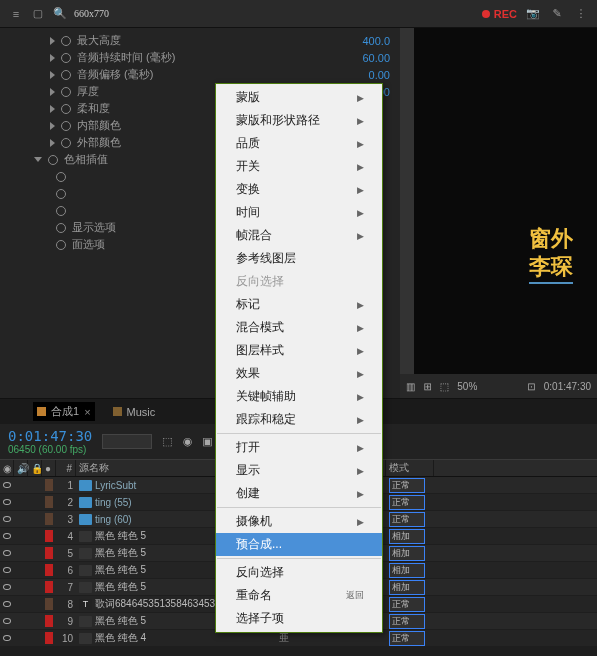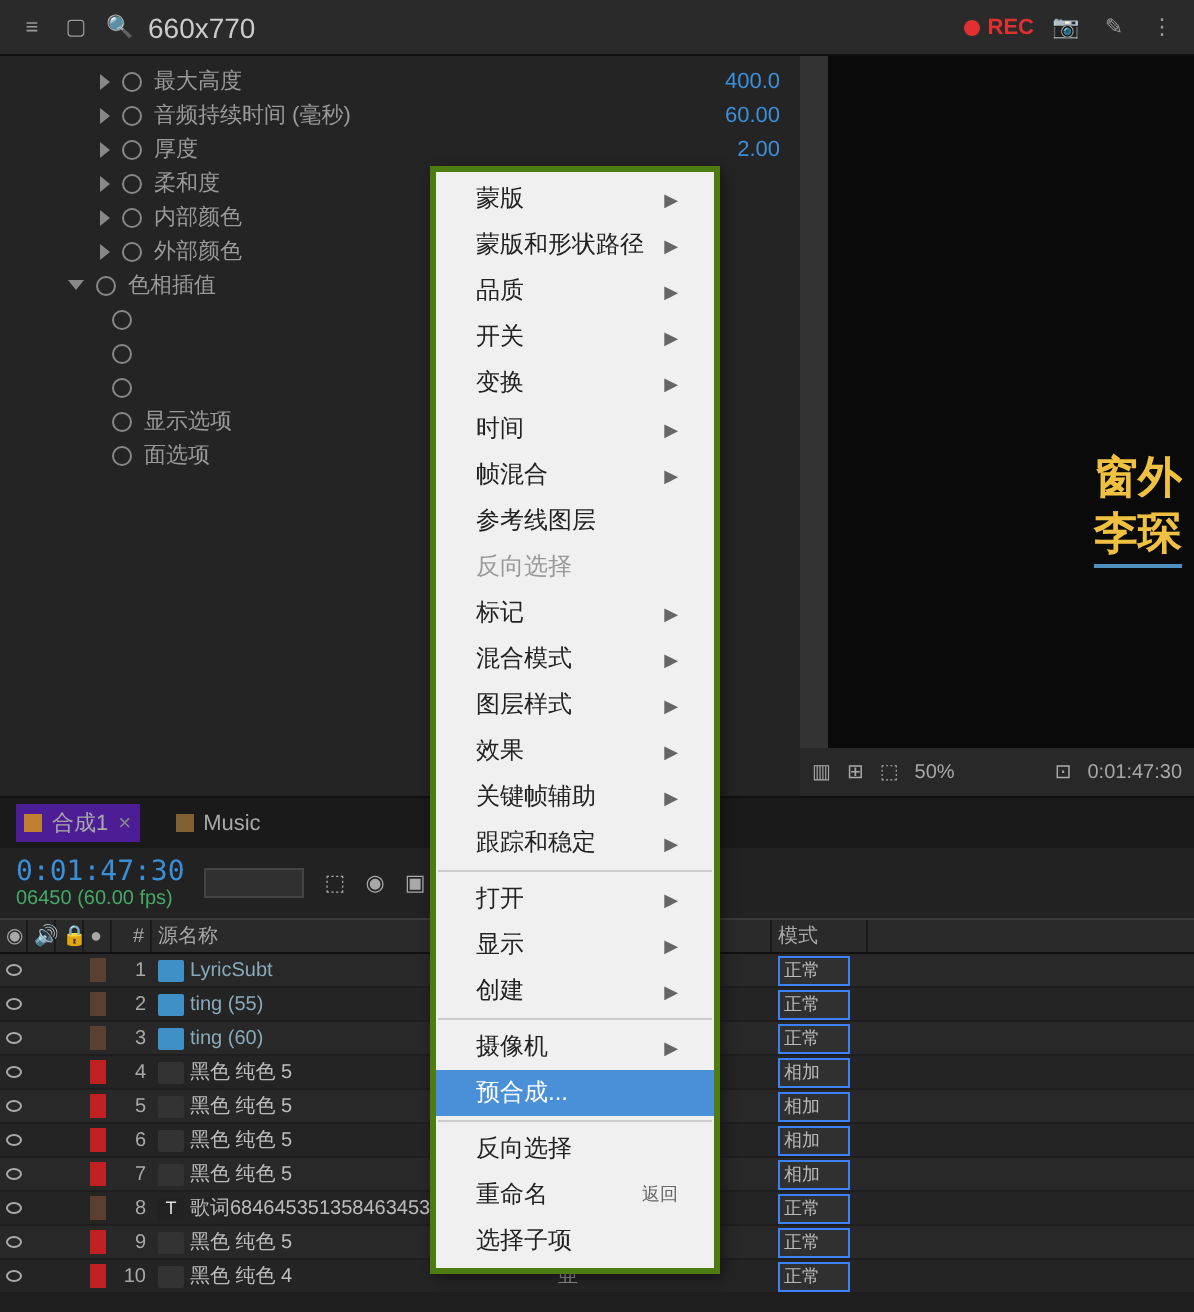--- a/index.html
+++ b/index.html
@@ -1,44 +1,44 @@
 <!DOCTYPE html>
 <html><head>
   <meta charset="utf-8">
   <style>
     * { margin: 0; padding: 0; box-sizing: border-box; font-family: "Microsoft YaHei", Arial, sans-serif; }
     body { width: 597px; height: 656px; background: #1e1e1e; color: #a8a8a8; font-size: 11px; overflow: hidden; position: relative; }
     .topbar { height: 28px; background: #2a2a2a; display: flex; align-items: center; justify-content: space-between; padding: 0 8px; border-bottom: 1px solid #111; }
     .topbar-left { display: flex; align-items: center; gap: 6px; }
     .topbar-right { display: flex; align-items: center; gap: 8px; }
     .icon-btn { width: 16px; height: 16px; display: inline-flex; align-items: center; justify-content: center; color: #999; cursor: pointer; }
-    .search-box { background: transparent; border: none; color: #ccc; font-size: 14px; width: 70px; outline: none; }
+    .search-box { background: transparent; border: none; color: #ccc; font-size: 10px; width: 70px; outline: none; font-family: Liberation Serif, serif; }
     .rec { color: #e03030; font-weight: bold; display: flex; align-items: center; gap: 4px; }
     .rec-dot { width: 8px; height: 8px; background: #e03030; border-radius: 50%; }
     
     .main-area { display: flex; height: 370px; }
     .props-panel { width: 400px; background: #242424; padding: 4px 10px; overflow: hidden; }
     .prop-row { display: flex; align-items: center; height: 17px; gap: 6px; }
     .prop-indent { padding-left: 24px; }
     .prop-indent2 { padding-left: 40px; }
     .stopwatch { width: 10px; height: 10px; border: 1px solid #888; border-radius: 50%; display: inline-block; }
     .arrow-r { display: inline-block; width: 0; height: 0; border-top: 4px solid transparent; border-bottom: 4px solid transparent; border-left: 5px solid #888; }
     .arrow-d { display: inline-block; width: 0; height: 0; border-left: 4px solid transparent; border-right: 4px solid transparent; border-top: 5px solid #888; }
     .prop-name { flex: 1; color: #999; }
     .prop-val { color: #3a8fd8; cursor: pointer; }
     
     .preview-panel { flex: 1; background: #1a1a1a; position: relative; display: flex; flex-direction: column; }
     .ruler { width: 14px; background: #333; }
     .preview-content { flex: 1; background: #0a0a0a; position: relative; }
-    .preview-text { position: absolute; right: 6px; bottom: 90px; color: #f0c040; font-size: 22px; font-weight: bold; line-height: 1.3; text-align: right; border-bottom: 2px solid #5090c0; }
+    .preview-text { position: absolute; right: 24px; bottom: 90px; color: #f0c040; font-size: 22px; font-weight: bold; line-height: 1.3; text-align: right; border-bottom: 2px solid #5090c0; }
     .preview-controls { height: 24px; background: #282828; display: flex; align-items: center; gap: 8px; padding: 0 6px; font-size: 10px; }
     
     .tabs-row { height: 26px; background: #1a1a1a; display: flex; align-items: center; padding: 0 8px; gap: 14px; border-top: 1px solid #111; }
     .tab { display: flex; align-items: center; gap: 5px; padding: 2px 4px; }
-    .tab.active { background: #4c1d95; }
+    .tab.active { background: #000000; margin-left: 25px; }
     .tab-sq { width: 9px; height: 9px; background: #c08030; }
     .tab-close { color: #888; }
     
     .timeline-head { background: #222; padding: 4px 8px; display: flex; align-items: center; gap: 10px; }
     .timecode { color: #3a8fd8; font-size: 14px; font-family: monospace; }
     .tc-sub { color: #4a6; font-size: 10px; }
     .search-input { background: #303030; border: 1px solid #444; color: #ccc; padding: 1px 4px; font-size: 10px; width: 50px; }
     
     .layers-header { display: flex; background: #2a2a2a; height: 18px; align-items: center; font-size: 10px; border-top: 1px solid #3a3a3a; border-bottom: 1px solid #111;}
     .layers-header > div { border-right: 1px solid #1a1a1a; padding: 0 3px; display: flex; align-items: center; height: 100%; }
@@ -46,21 +46,21 @@
     .layer-row { display: flex; height: 17px; align-items: center; background: #282828; border-bottom: 1px solid #1e1e1e; font-size: 10px; }
     .layer-row.alt { background: #242424; }
     .layer-row > div { padding: 0 3px; display: flex; align-items: center; height: 100%; overflow: hidden; white-space: nowrap; }
     .eye { width: 10px; height: 6px; border: 1px solid #aaa; border-radius: 50%; display: inline-block; }
     .color-sw { width: 12px; height: 12px; }
     .layer-icon { width: 13px; height: 11px; background: #4090c8; border-radius: 1px; display: inline-block; margin-right: 3px; flex-shrink: 0; }
     .layer-icon.t { background: #222; color: #ddd; text-align: center; line-height: 11px; font-size: 9px; }
     .switches { color: #888; letter-spacing: 1px; }
     .mode-sel { background: #303030; border: 1px solid #3b82f6; color: #bbb; font-size: 9px; padding: 0 2px; min-width: 36px; }
     
-    .context-menu { position: absolute; left: 215px; top: 83px; width: 145px; background: #f0f0f0; border: 3px solid #4d7c0f; box-shadow: 2px 2px 6px rgba(0,0,0,0.4); z-index: 100; color: #222; font-size: 12px; padding: 2px 0; }
+    .context-menu { position: absolute; left: 215px; top: 83px; width: 168px; background: #f0f0f0; border: 1px solid #4d7c0f; box-shadow: 2px 2px 6px rgba(0,0,0,0.4); z-index: 100; color: #222; font-size: 12px; padding: 2px 0; }
     .menu-item { padding: 3px 18px 3px 20px; display: flex; justify-content: space-between; align-items: center; cursor: default; }
     .menu-item.disabled { color: #999; }
     .menu-item.hover { background: #4a90d8; color: #fff; }
     .menu-sep { height: 1px; background: #ccc; margin: 2px 1px; }
     .menu-sub { font-size: 9px; color: #666; }
     
     .c1 { width: 14px; } .c2 { width: 14px; } .c3 { width: 14px; } .cnum { width: 20px; text-align: right; justify-content: flex-end; }
     .csrc { width: 200px; } .csw { width: 110px; } .cmode { width: 48px; }
   </style>
 </head>
@@ -90,20 +90,26 @@
         <span class="arrow-r"></span>
     <span class="stopwatch"></span>
     <span class="prop-name">最大高度</span>
     <span class="prop-val">400.0</span>
       </div>
       <div class="prop-row prop-indent2">
         <span class="arrow-r"></span>
     <span class="stopwatch"></span>
     <span class="prop-name">音频持续时间 (毫秒)</span>
     <span class="prop-val">60.00</span>
+      </div>
+      <div class="prop-row prop-indent2">
+        <span class="arrow-r"></span>
+    <span class="stopwatch"></span>
+    <span class="prop-name">音频偏移 (毫秒)</span>
+    <span class="prop-val">0.00</span>
       </div>
       <div class="prop-row prop-indent2">
         <span class="arrow-r"></span>
     <span class="stopwatch"></span>
     <span class="prop-name">厚度</span>
     <span class="prop-val">2.00</span>
       </div>
       <div class="prop-row prop-indent2">
         <span class="arrow-r"></span>
     <span class="stopwatch"></span>

